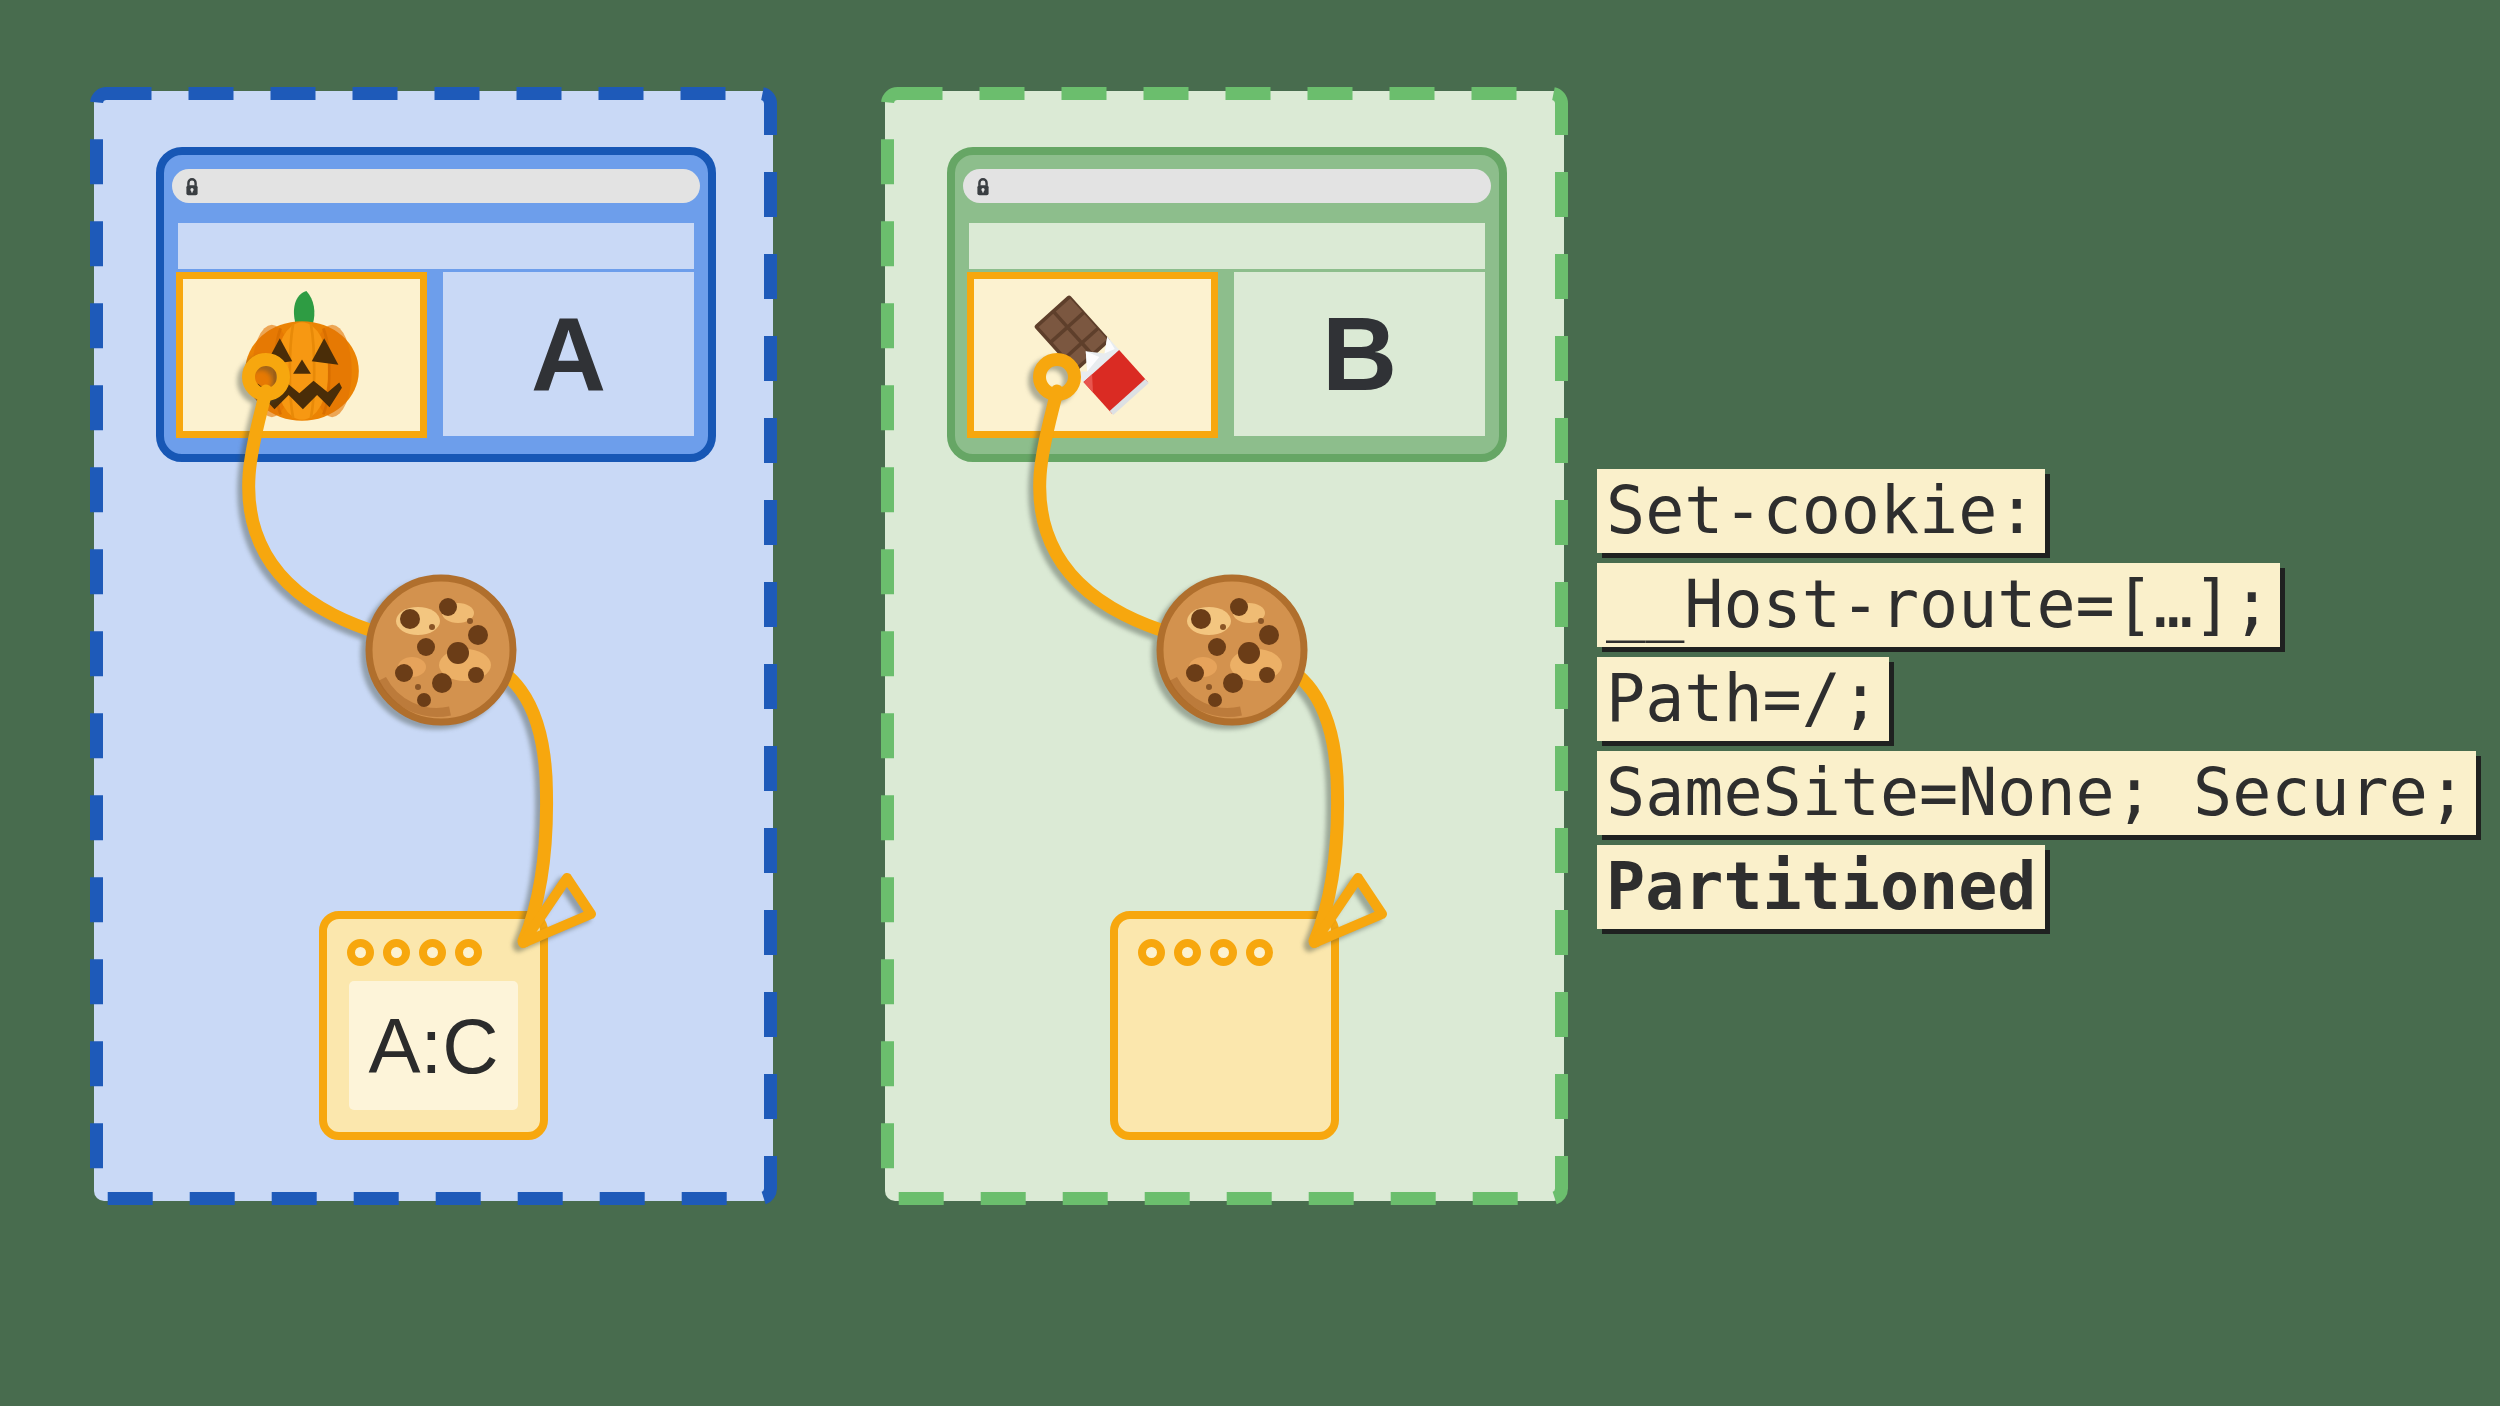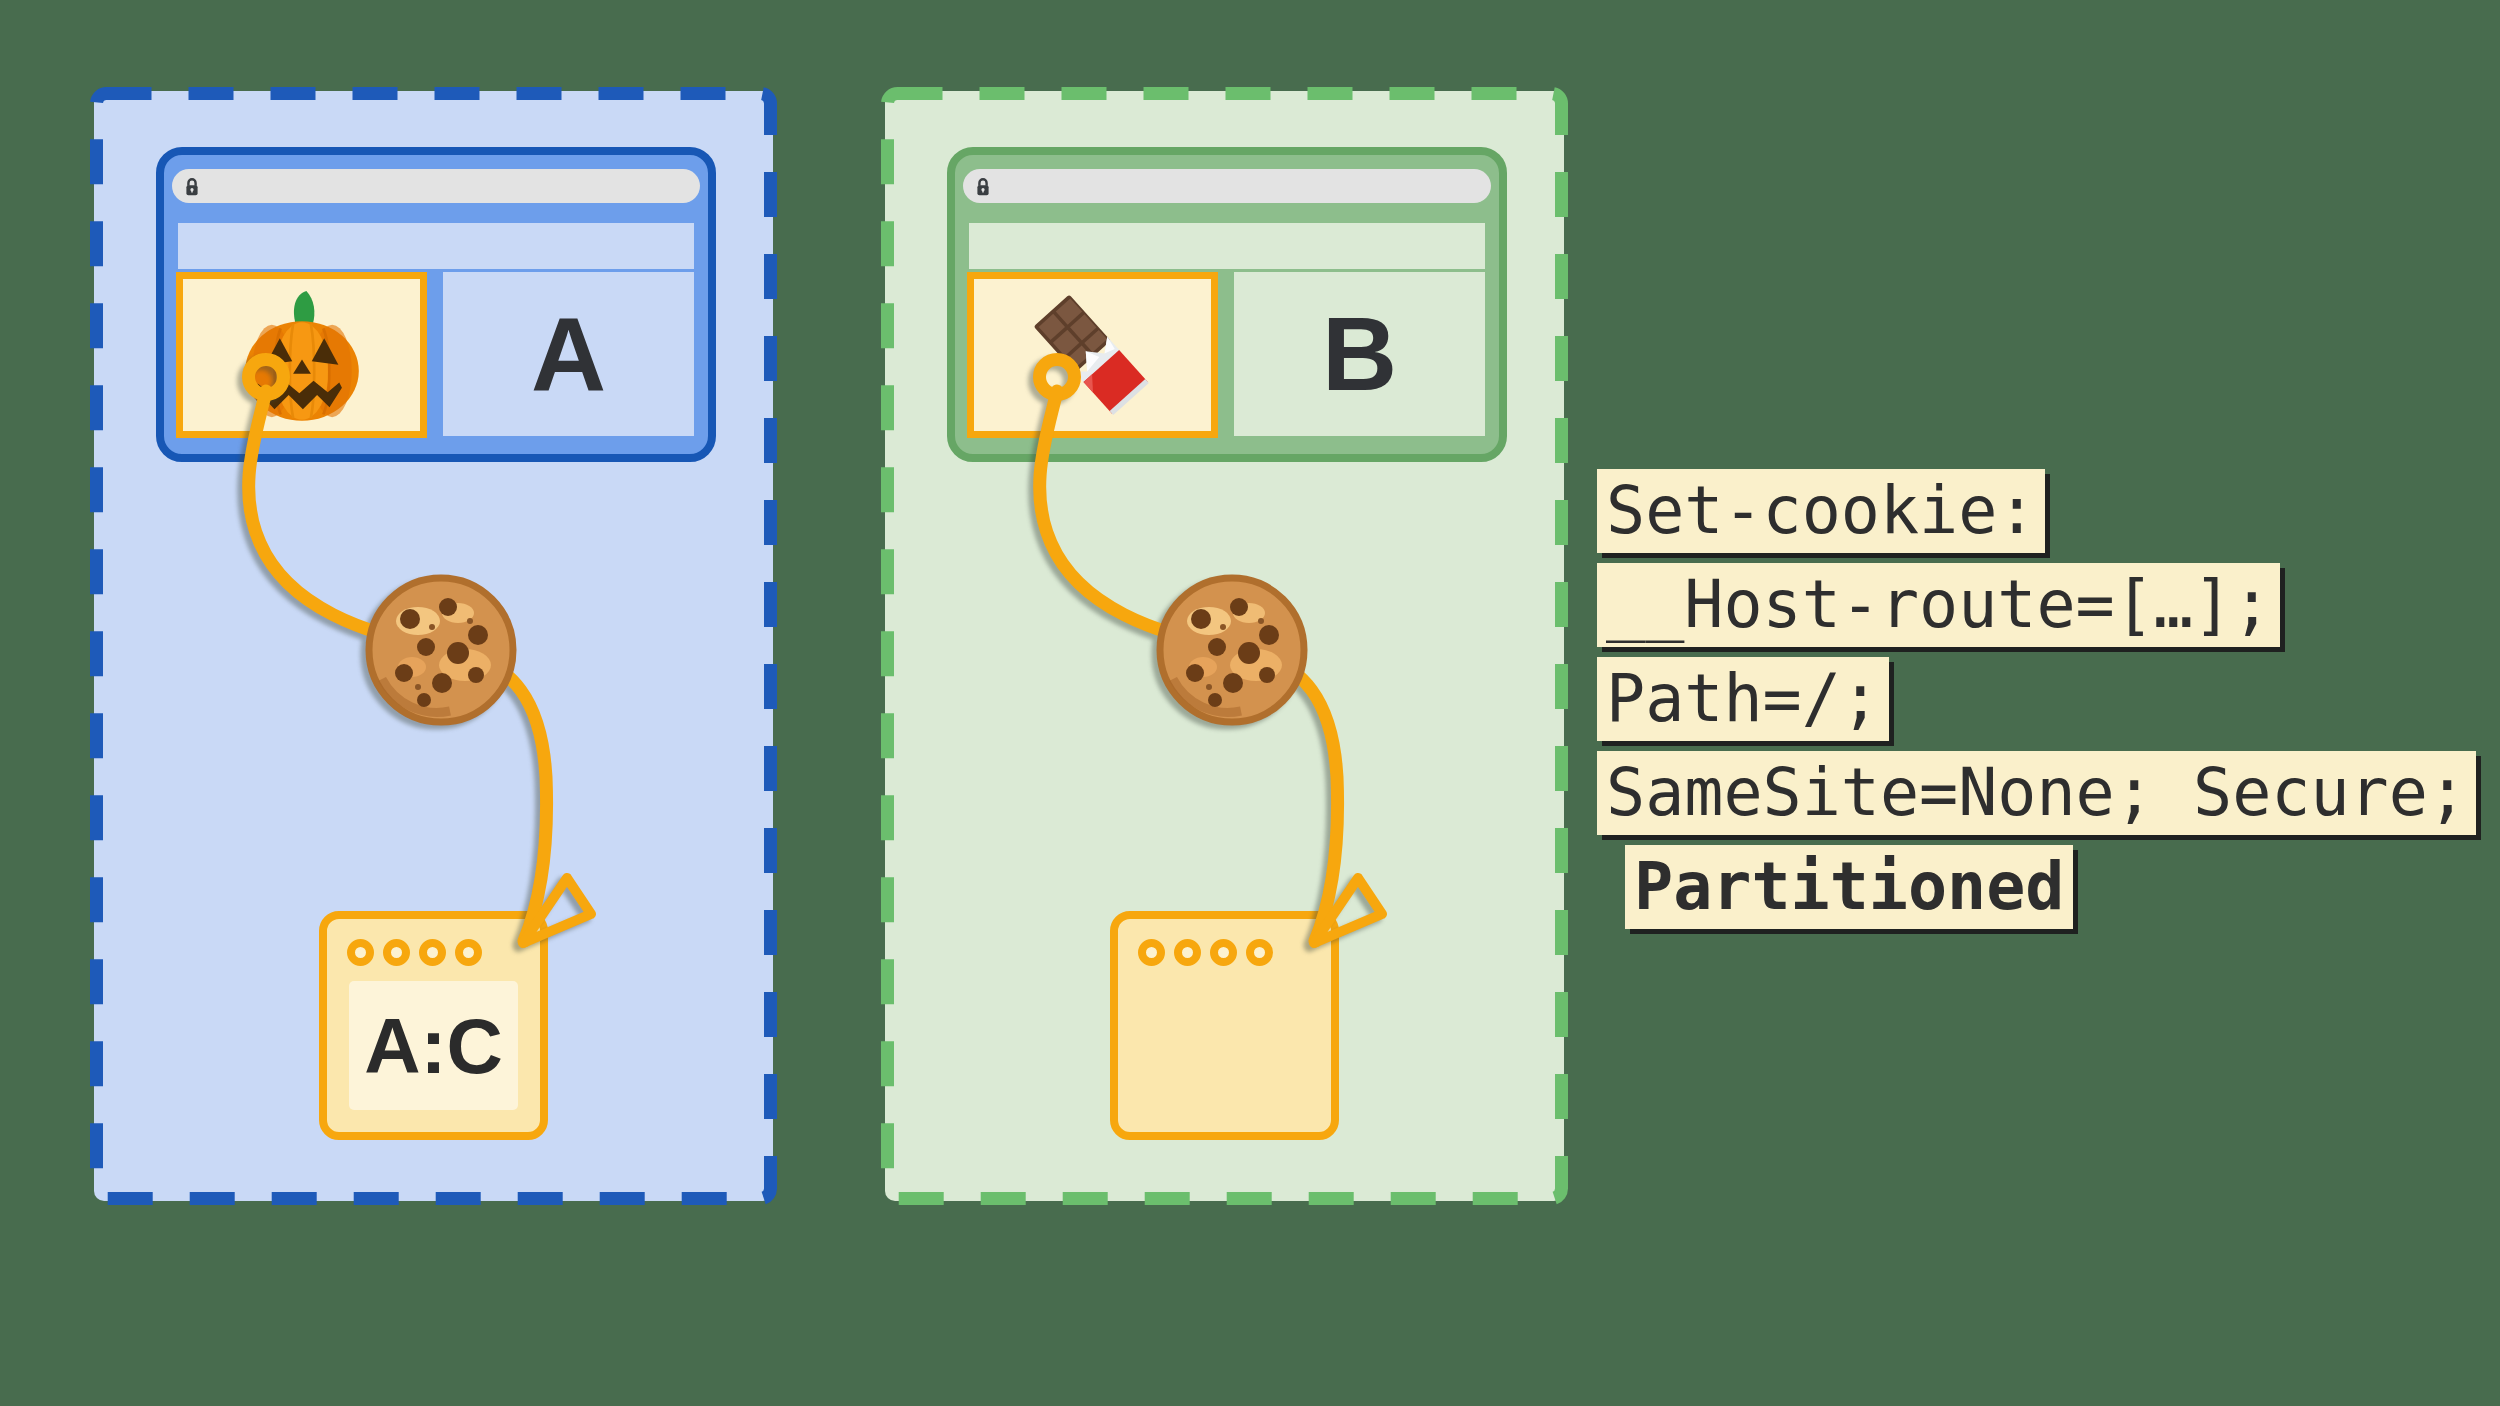--- a/index.html
+++ b/index.html
@@ -44,33 +44,33 @@
   .theme-green .pagebox{background:var(--green-fill);}
   .pageletter{font-size:104px;font-weight:700;color:var(--letter-color);line-height:1;}
 
   
   .jar{position:absolute;left:229px;top:824px;width:229px;height:229px;box-sizing:border-box;
        border:8px solid var(--accent-orange);border-radius:20px;background:var(--jar-fill);z-index:1;}
   .dots{position:absolute;left:20px;top:20px;display:flex;gap:9px;}
   .dot{width:11px;height:11px;border:8px solid var(--accent-orange);border-radius:50%;background:var(--cream);}
   .jarpanel{position:absolute;left:22px;right:22px;top:62px;bottom:22px;background:var(--jar-inner);
             border-radius:5px;display:flex;align-items:center;justify-content:center;}
-  .jarlabel{font-size:78px;font-weight:700;color:#2B2B2B;line-height:1;}
+  .jarlabel{font-size:78px;font-weight:400;color:#2B2B2B;line-height:1;}
 
   
   .flow{position:absolute;inset:0;width:100%;height:100%;z-index:2;pointer-events:none;
         filter:drop-shadow(-5px 4px 2px rgba(60,70,60,0.40));}
 
   
   .code{position:absolute;left:1597px;top:469px;}
   .code-line{display:table;background:var(--code-bg);color:var(--code-text);
              font-family:"DejaVu Sans Mono", monospace;font-size:65px;line-height:84px;height:84px;
              padding:0 9px;margin-bottom:10px;white-space:pre;
              box-shadow:5px 5px 0 rgba(30,30,30,0.95);}
-  .code-line.bold{font-weight:700;margin-left:28px;}
+  .code-line.bold{font-weight:700;}
 </style>
 </head>
 <body>
 
 <svg class="defs" aria-hidden="true">
   <defs>
     <symbol id="sym-lock" viewBox="0 0 20 26">
       <path d="M5.5,12 V8.5 a4.5,4.5 0 0 1 9,0 V12" fill="none" stroke="var(--lock-color)" stroke-width="3"></path>
       <rect x="3" y="11.5" width="14" height="12.5" rx="2.5" fill="var(--lock-color)"></rect>
       <circle cx="10" cy="17" r="2" fill="#E3E3E3"></circle>

